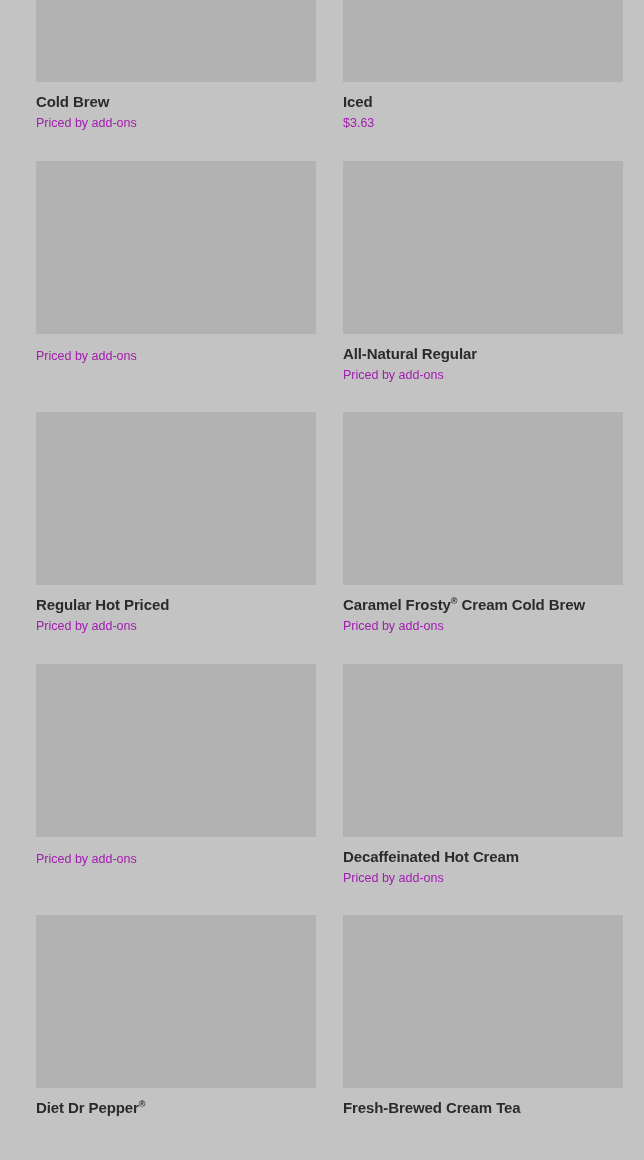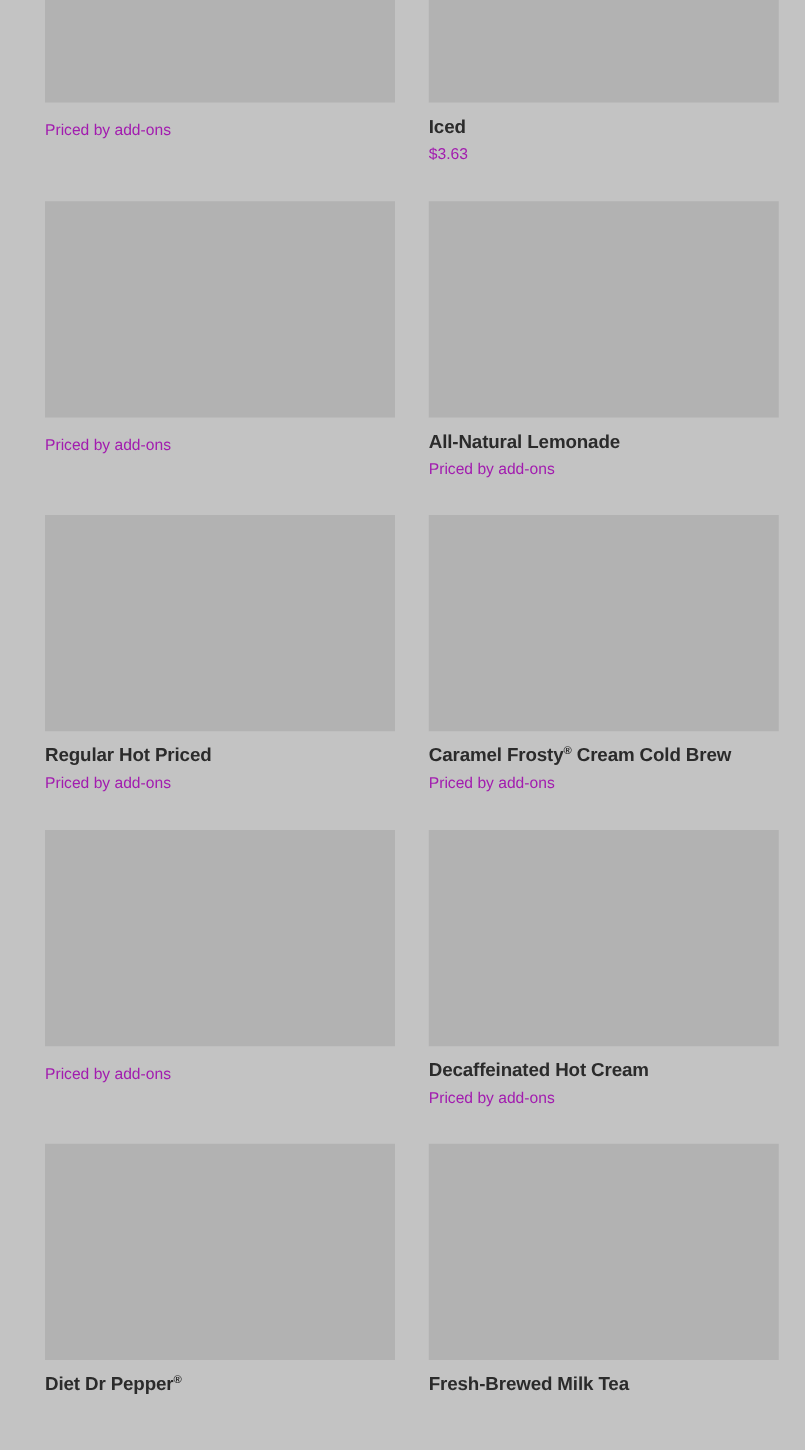--- a/index.html
+++ b/index.html
@@ -87,20 +87,21 @@
 </head>
 <body>
 
 <div id="menu-grid">
   <div class="grid-rows">
 
     <div class="menu-row">
       <div class="menu-item">
         <div class="item-image"></div>
         <div class="item-text">
+          <div class="item-title">Cold Brew</div>
           <div class="item-price">Priced by add-ons</div>
         </div>
       </div>
       <div class="menu-item">
         <div class="item-image"></div>
         <div class="item-text">
           <div class="item-title">Iced</div>
           <div class="item-price">$3.63</div>
         </div>
       </div>
@@ -109,21 +110,21 @@
     <div class="menu-row">
       <div class="menu-item">
         <div class="item-image"></div>
         <div class="item-text">
           <div class="item-price">Priced by add-ons</div>
         </div>
       </div>
       <div class="menu-item">
         <div class="item-image"></div>
         <div class="item-text">
-          <div class="item-title">All-Natural Lemonade</div>
+          <div class="item-title">All-Natural Regular</div>
           <div class="item-price">Priced by add-ons</div>
         </div>
       </div>
     </div>
 
     <div class="menu-row">
       <div class="menu-item">
         <div class="item-image"></div>
         <div class="item-text">
           <div class="item-title">Regular Hot Priced</div>
@@ -159,20 +160,20 @@
       <div class="menu-item">
         <div class="item-image"></div>
         <div class="item-text">
           <div class="item-title">Diet Dr Pepper<sup>®</sup></div>
           <div class="item-price"></div>
         </div>
       </div>
       <div class="menu-item">
         <div class="item-image"></div>
         <div class="item-text">
-          <div class="item-title">Fresh-Brewed Milk Tea</div>
+          <div class="item-title">Fresh-Brewed Cream Tea</div>
           <div class="item-price"></div>
         </div>
       </div>
     </div>
 
   </div>
 </div>
 
 </body></html>

